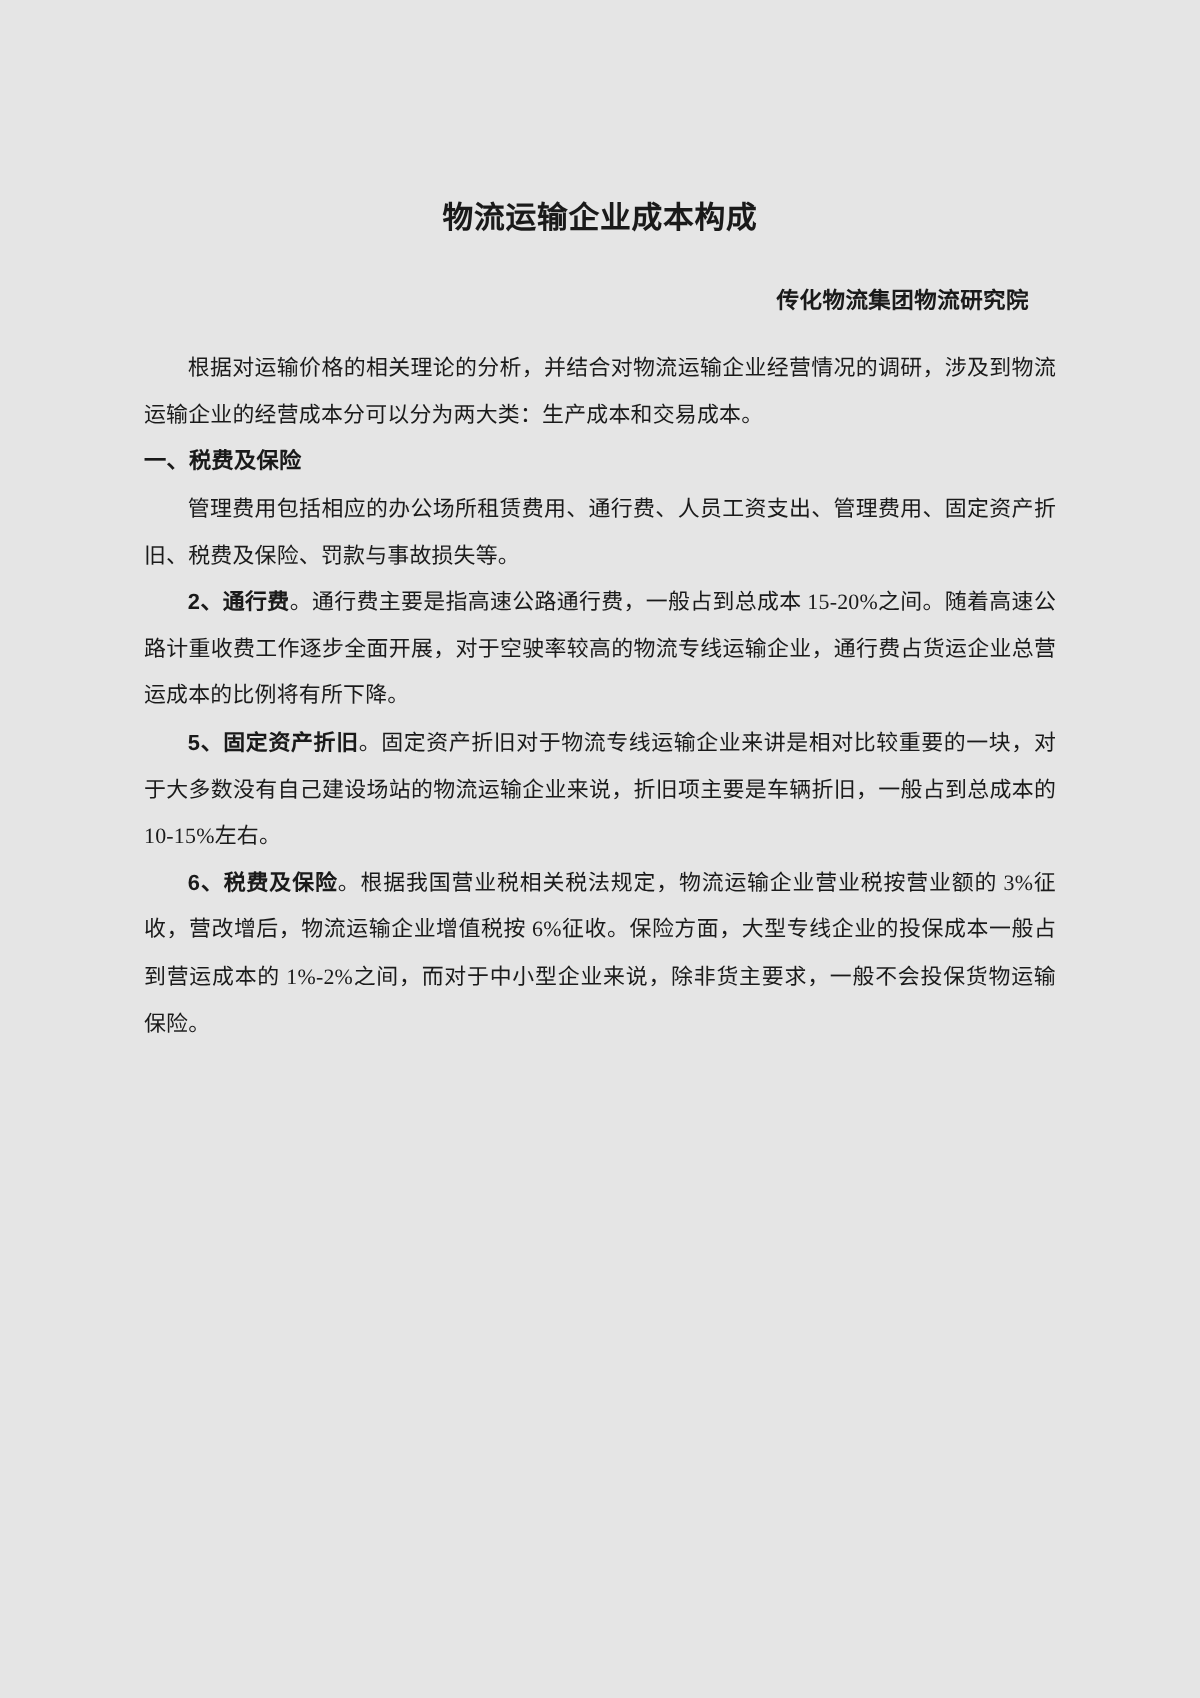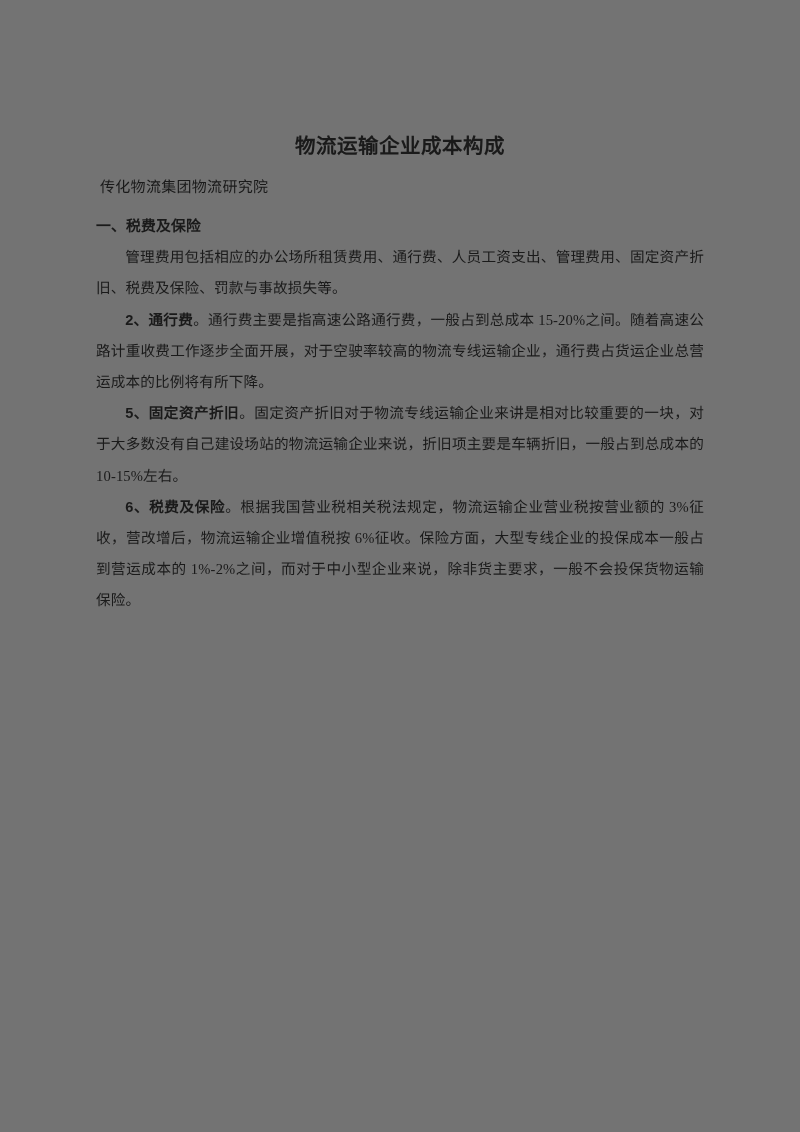--- a/index.html
+++ b/index.html
@@ -14,21 +14,21 @@
     overflow: hidden;
     font-family: "Liberation Serif", "DejaVu Serif", serif;
     color: #1a1a1a;
     -webkit-font-smoothing: antialiased;
   }
 
   .page {
     position: relative;
     width: 800px;
     height: 1132px;
-    background: #737373;
+    background: #e5e5e5;
     box-sizing: border-box;
     padding: 0;
   }
 
   .content {
     position: absolute;
     left: 96px;
     top: 0;
     width: 608px;
   }
@@ -39,24 +39,24 @@
     text-align: center;
     letter-spacing: 0.5px;
     margin: 0;
     padding-top: 131px;
     line-height: 30px;
     font-family: "Liberation Sans", "DejaVu Sans", sans-serif;
   }
 
   .doc-subtitle {
     font-size: 15px;
-    font-weight: normal;
-    text-align: left;
+    font-weight: bold;
+    text-align: right;
     letter-spacing: 0.3px;
-    margin: 4px;
+    margin: 18px;
     padding-top: 10px;
     line-height: 24px;
     font-family: "Liberation Sans", "DejaVu Sans", sans-serif;
   }
 
   .body-block {
     margin-top: 12px;
   }
 
   p.para {
@@ -91,20 +91,21 @@
 
 <div class="page">
   <div class="content">
 
     <h1 class="doc-title">物流运输企业成本构成</h1>
 
     <div class="doc-subtitle">传化物流集团物流研究院</div>
 
     <div class="body-block">
 
+      <p class="para">根据对运输价格的相关理论的分析，并结合对物流运输企业经营情况的调研，涉及到物流运输企业的经营成本分可以分为两大类：生产成本和交易成本。</p>
 
       <h2 class="section-heading">一、税费及保险</h2>
 
       <p class="para">管理费用包括相应的办公场所租赁费用、通行费、人员工资支出、管理费用、固定资产折旧、税费及保险、罚款与事故损失等。</p>
 
 
       <p class="para">
         <span class="lead">2、通行费</span><span>。通行费主要是指高速公路通行费，一般占到总成本 15-20%之间。随着高速公路计重收费工作逐步全面开展，对于空驶率较高的物流专线运输企业，通行费占货运企业总营运成本的比例将有所下降。</span>
       </p>
 

